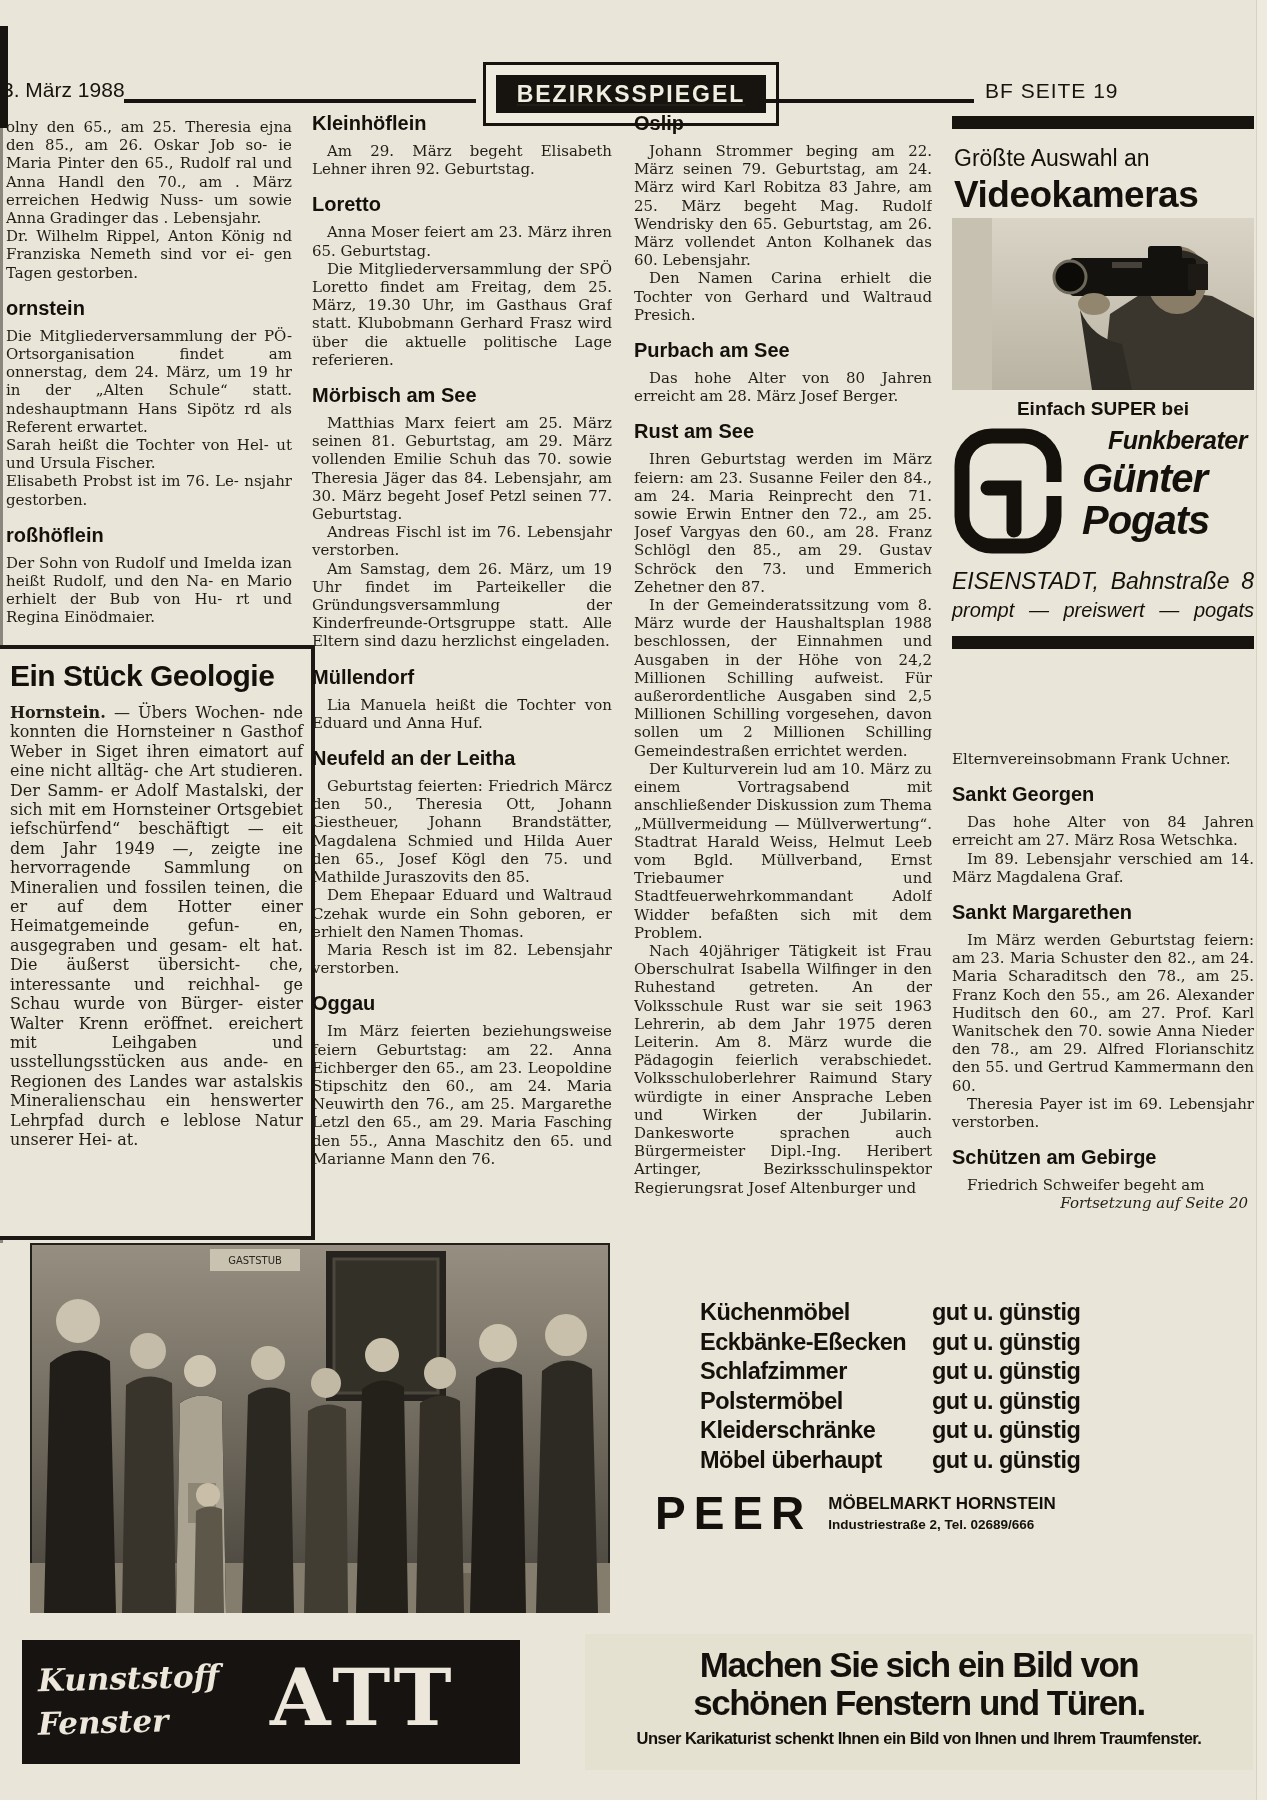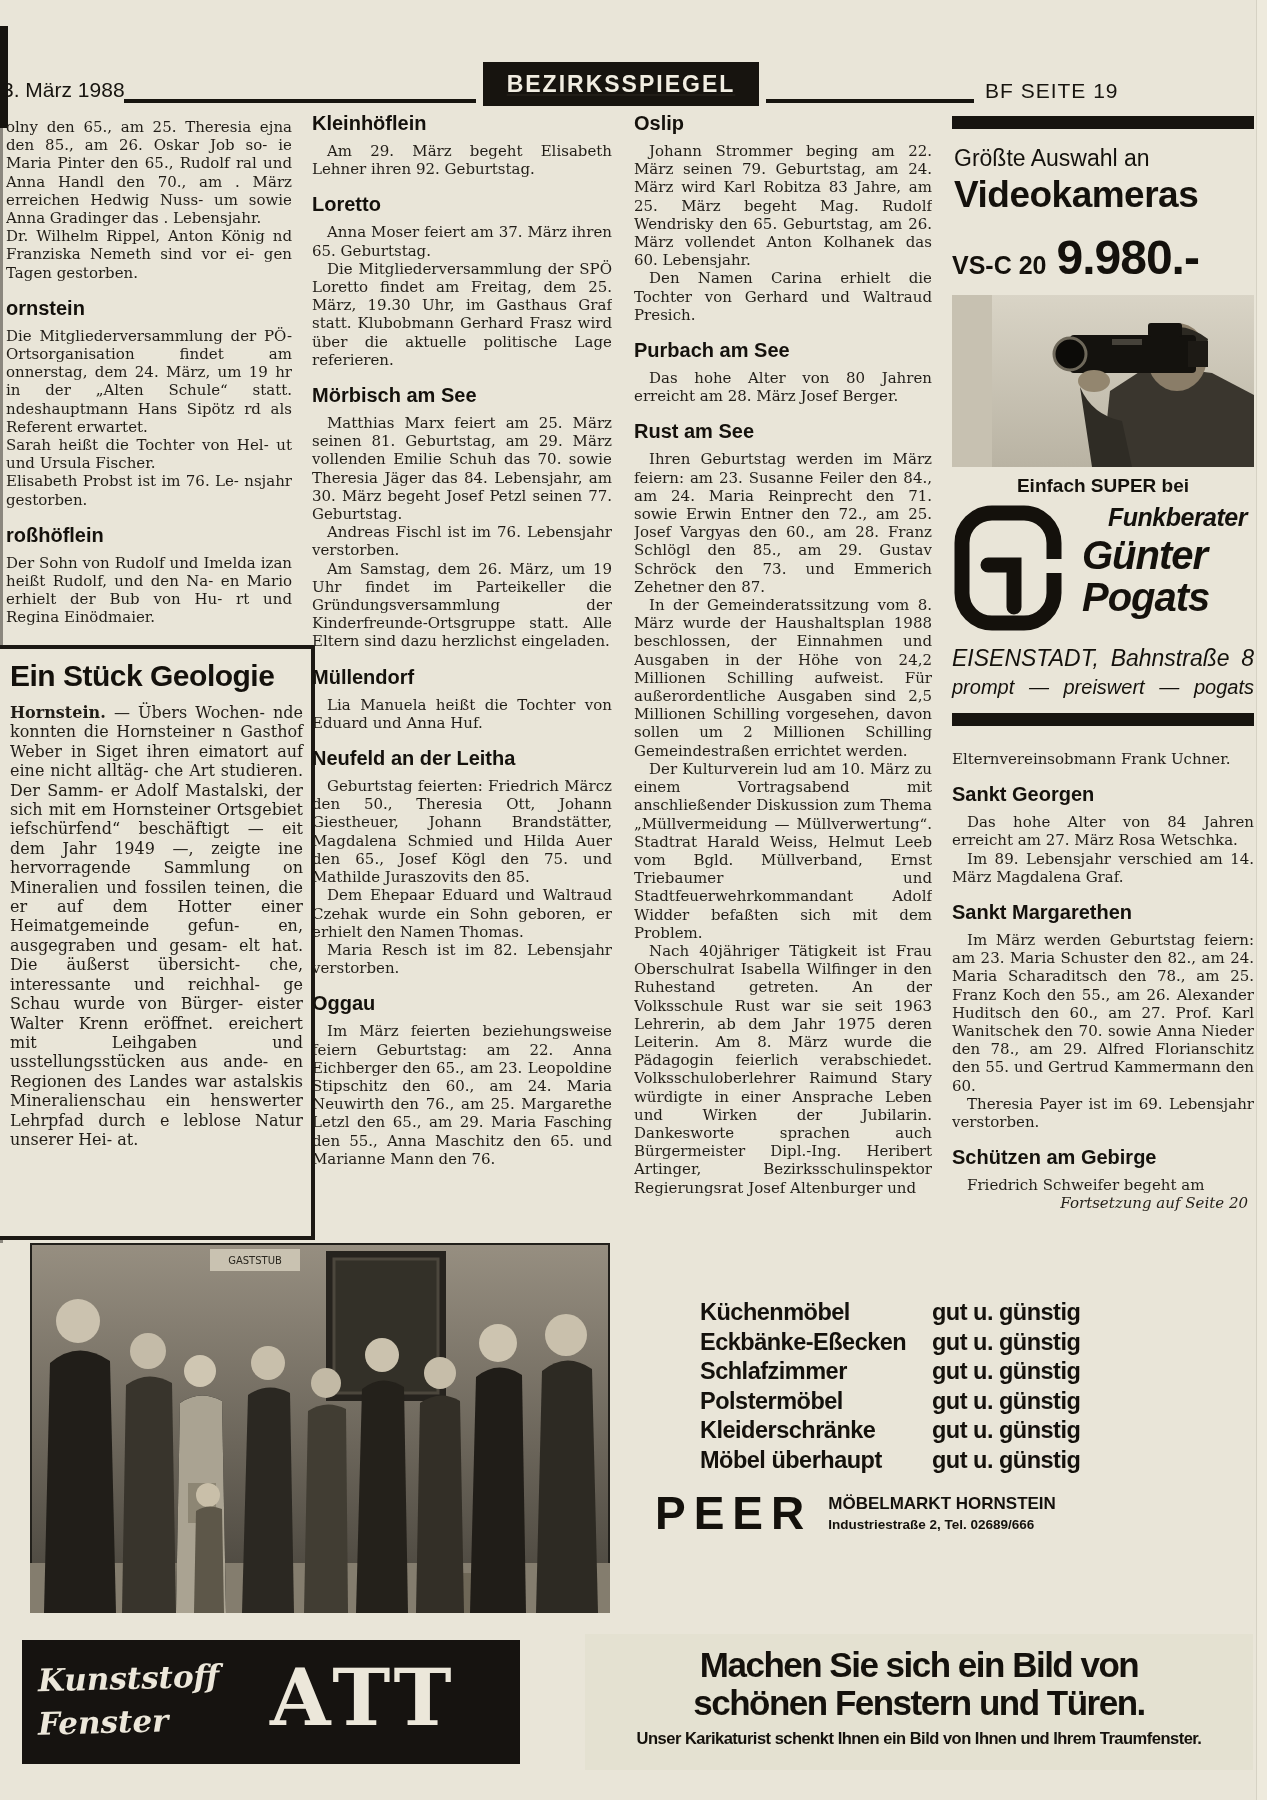--- a/index.html
+++ b/index.html
@@ -4,21 +4,21 @@
 <style>
   html,body{margin:0;padding:0;background:#c9c5ba;}
   #page{position:relative;width:1267px;height:1800px;background:#e9e5d8;overflow:hidden;
         font-family:"DejaVu Serif",serif;color:#211d17;}
   
   .date{position:absolute;left:2px;top:78px;font:21px "Liberation Sans",sans-serif;color:#17140f;}
   .hrule{position:absolute;top:99px;height:4px;background:#17140f;}
   .rule-l{left:124px;width:352px;}
   .rule-r{left:766px;width:208px;}
   .masthead{position:absolute;left:483px;top:62px;width:270px;border:3px solid #17140f;
-            background:#efebde;padding:0;text-decoration:underline;}
+            background:#efebde;padding:10px;text-decoration:underline;}
   .masthead-inner{background:#17140f;color:#f1ede1;text-align:center;
             font:bold 23px/38px "Liberation Sans",sans-serif;letter-spacing:2px;}
   .page-label{position:absolute;left:985px;top:79px;font:21px "Liberation Sans",sans-serif;
             letter-spacing:1px;color:#17140f;}
   
   .corner-mark{position:absolute;left:0;top:26px;width:8px;height:102px;background:#17140f;}
   .edge-line{position:absolute;left:0;top:128px;width:3px;height:1115px;background:rgba(45,42,36,.5);}
   .right-margin{position:absolute;left:1256px;top:0;width:11px;height:1800px;
             background:#eeeadd;border-left:1px solid #d6d2c4;}
   
@@ -112,21 +112,21 @@
 
   <div id="geo-box">
     <h2>Ein Stück Geologie</h2>
     <p><span class="geo-lead">Hornstein.</span><span> — Übers Wochen- nde konnten die Hornsteiner n Gasthof Weber in Siget ihren eimatort auf eine nicht alltäg- che Art studieren. Der Samm- er Adolf Mastalski, der sich mit em Hornsteiner Ortsgebiet iefschürfend“ beschäftigt — eit dem Jahr 1949 —, zeigte ine hervorragende Sammlung on Mineralien und fossilen teinen, die er auf dem Hotter einer Heimatgemeinde gefun- en, ausgegraben und gesam- elt hat. Die äußerst übersicht- che, interessante und reichhal- ge Schau wurde von Bürger- eister Walter Krenn eröffnet. ereichert mit Leihgaben und usstellungsstücken aus ande- en Regionen des Landes war astalskis Mineralienschau ein henswerter Lehrpfad durch e leblose Natur unserer Hei- at.</span></p>
   </div>
 
   <div class="col" id="col2">
     <h3 class="first">Kleinhöflein</h3>
     <p class="ind">Am 29. März begeht Elisabeth Lehner ihren 92. Geburtstag.</p>
     <h3>Loretto</h3>
-    <p class="ind">Anna Moser feiert am 37. März ihren 65. Geburtstag.</p>
+    <p class="ind">Anna Moser feiert am 23. März ihren 65. Geburtstag.</p>
     <p class="ind">Die Mitgliederversammlung der SPÖ Loretto findet am Freitag, dem 25. März, 19.30 Uhr, im Gasthaus Graf statt. Klubobmann Gerhard Frasz wird über die aktuelle politische Lage referieren.</p>
     <h3>Mörbisch am See</h3>
     <p class="ind">Matthias Marx feiert am 25. März seinen 81. Geburtstag, am 29. März vollenden Emilie Schuh das 70. sowie Theresia Jäger das 84. Lebensjahr, am 30. März begeht Josef Petzl seinen 77. Geburtstag.</p>
     <p class="ind">Andreas Fischl ist im 76. Lebensjahr verstorben.</p>
     <p class="ind">Am Samstag, dem 26. März, um 19 Uhr findet im Parteikeller die Gründungsversammlung der Kinderfreunde-Ortsgruppe statt. Alle Eltern sind dazu herzlichst eingeladen.</p>
     <h3>Müllendorf</h3>
     <p class="ind">Lia Manuela heißt die Tochter von Eduard und Anna Huf.</p>
     <h3>Neufeld an der Leitha</h3>
     <p class="ind">Geburtstag feierten: Friedrich Märcz den 50., Theresia Ott, Johann Giestheuer, Johann Brandstätter, Magdalena Schmied und Hilda Auer den 65., Josef Kögl den 75. und Mathilde Juraszovits den 85.</p>
     <p class="ind">Dem Ehepaar Eduard und Waltraud Czehak wurde ein Sohn geboren, er erhielt den Namen Thomas.</p>
@@ -145,24 +145,20 @@
     <p class="ind">Ihren Geburtstag werden im März feiern: am 23. Susanne Feiler den 84., am 24. Maria Reinprecht den 71. sowie Erwin Entner den 72., am 25. Josef Vargyas den 60., am 28. Franz Schlögl den 85., am 29. Gustav Schröck den 73. und Emmerich Zehetner den 87.</p>
     <p class="ind">In der Gemeinderatssitzung vom 8. März wurde der Haushaltsplan 1988 beschlossen, der Einnahmen und Ausgaben in der Höhe von 24,2 Millionen Schilling aufweist. Für außerordentliche Ausgaben sind 2,5 Millionen Schilling vorgesehen, davon sollen um 2 Millionen Schilling Gemeindestraßen errichtet werden.</p>
     <p class="ind">Der Kulturverein lud am 10. März zu einem Vortragsabend mit anschließender Diskussion zum Thema „Müllvermeidung — Müllverwertung“. Stadtrat Harald Weiss, Helmut Leeb vom Bgld. Müllverband, Ernst Triebaumer und Stadtfeuerwehrkommandant Adolf Widder befaßten sich mit dem Problem.</p>
     <p class="ind">Nach 40jähriger Tätigkeit ist Frau Oberschulrat Isabella Wilfinger in den Ruhestand getreten. An der Volksschule Rust war sie seit 1963 Lehrerin, ab dem Jahr 1975 deren Leiterin. Am 8. März wurde die Pädagogin feierlich verabschiedet. Volksschuloberlehrer Raimund Stary würdigte in einer Ansprache Leben und Wirken der Jubilarin. Dankesworte sprachen auch Bürgermeister Dipl.-Ing. Heribert Artinger, Bezirksschulinspektor Regierungsrat Josef Altenburger und</p>
   </div>
 
   <div id="video-ad">
     <div class="ad-bar"></div>
     <div class="va-line1">Größte Auswahl an</div>
     <div class="va-line2">Videokameras</div>
-    <div class="va-price-row">
-      <span class="va-model">VS-C 20</span>
-      <span class="va-price">9.980.-</span>
-    </div>
     <svg class="va-photo" width="302" height="172" viewBox="0 0 302 172">
       <defs>
         <linearGradient id="adbg" x1="0" y1="0" x2="0" y2="1">
           <stop offset="0" stop-color="#d9d4c6"></stop>
             <stop offset="1" stop-color="#b9b3a3"></stop>
         </linearGradient>
       </defs>
       <rect x="0" y="0" width="302" height="172" fill="url(#adbg)"></rect>
       <rect x="0" y="0" width="40" height="172" fill="#c7c1b1"></rect>
       <path d="M150 172 L158 96 L198 70 L260 78 L302 100 L302 172 Z" fill="#3a362e"></path>

